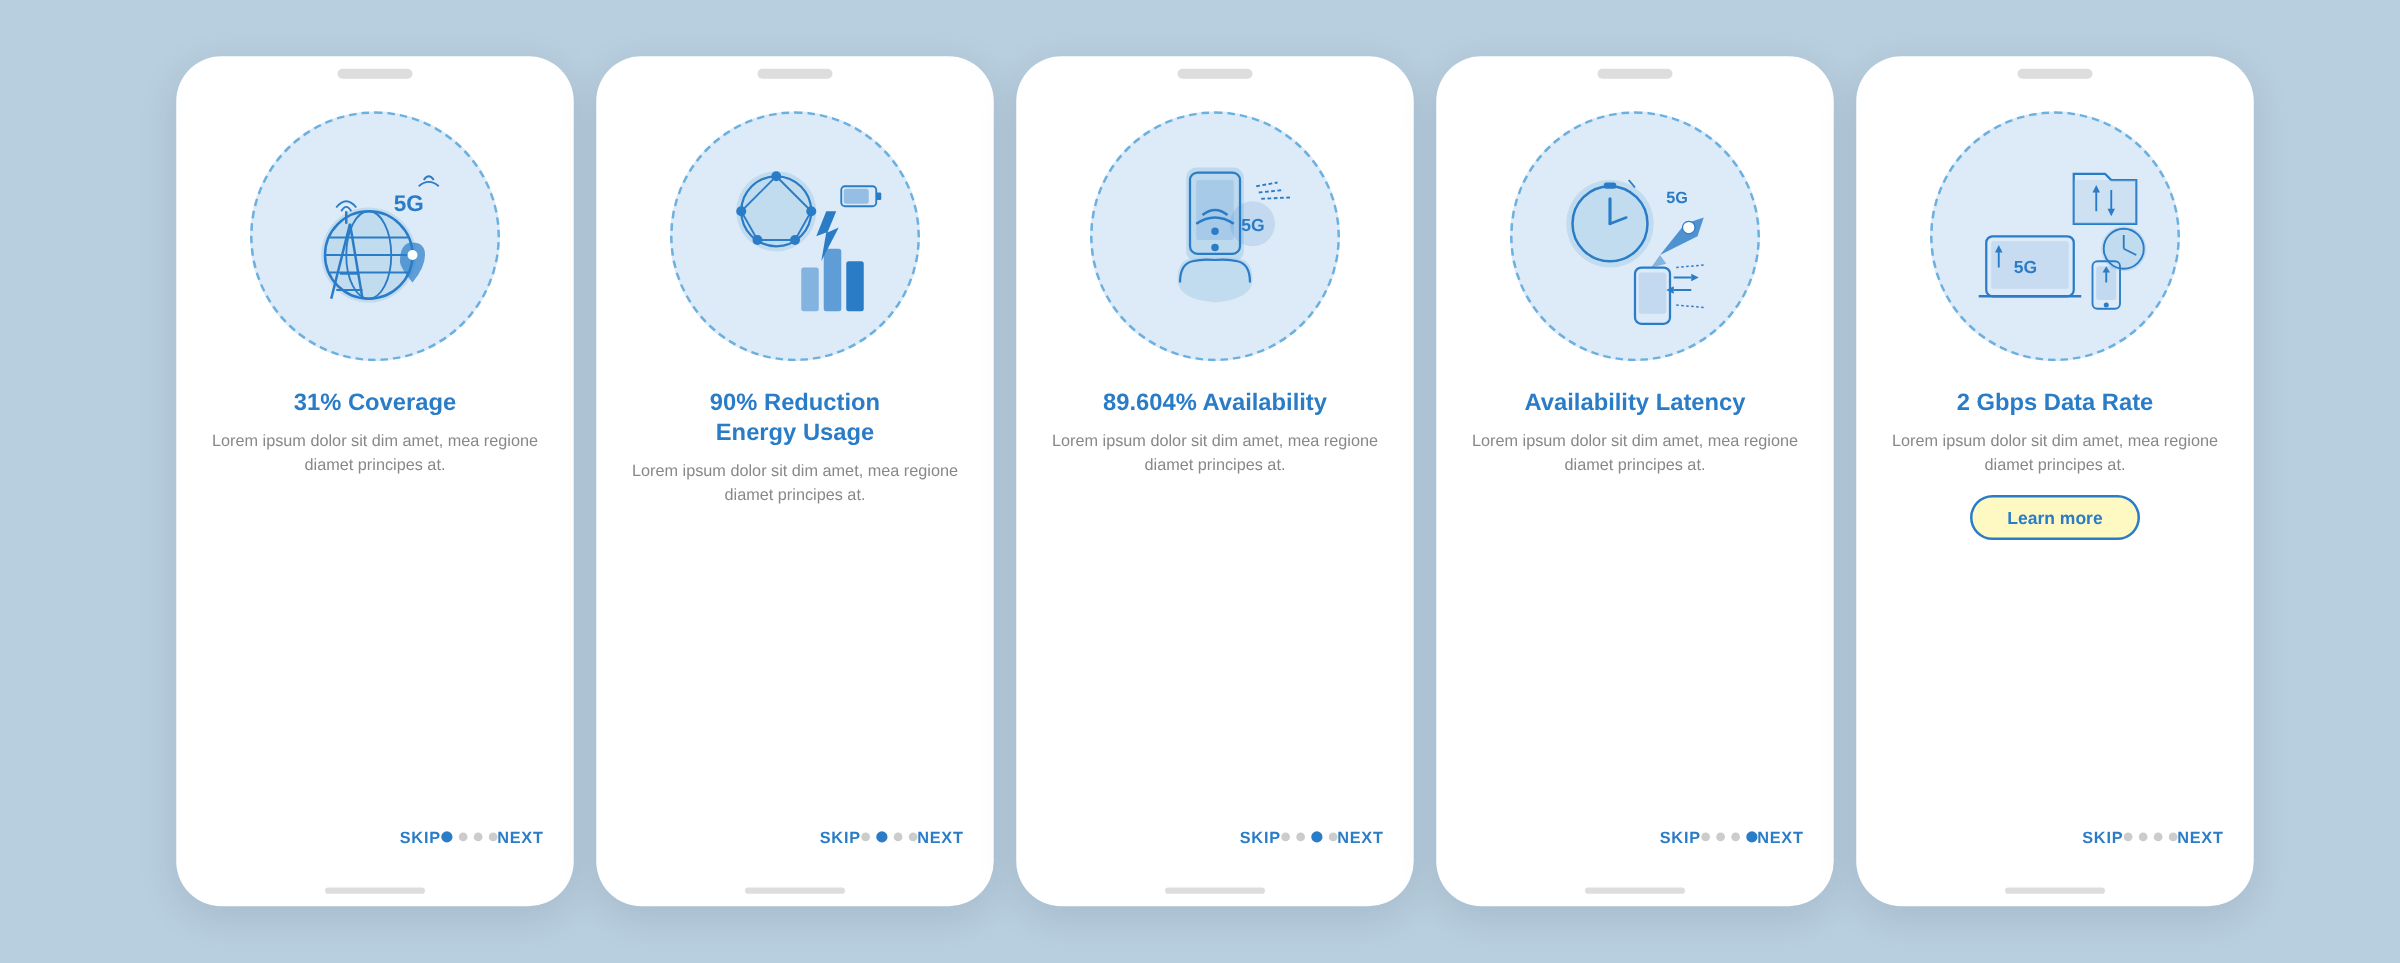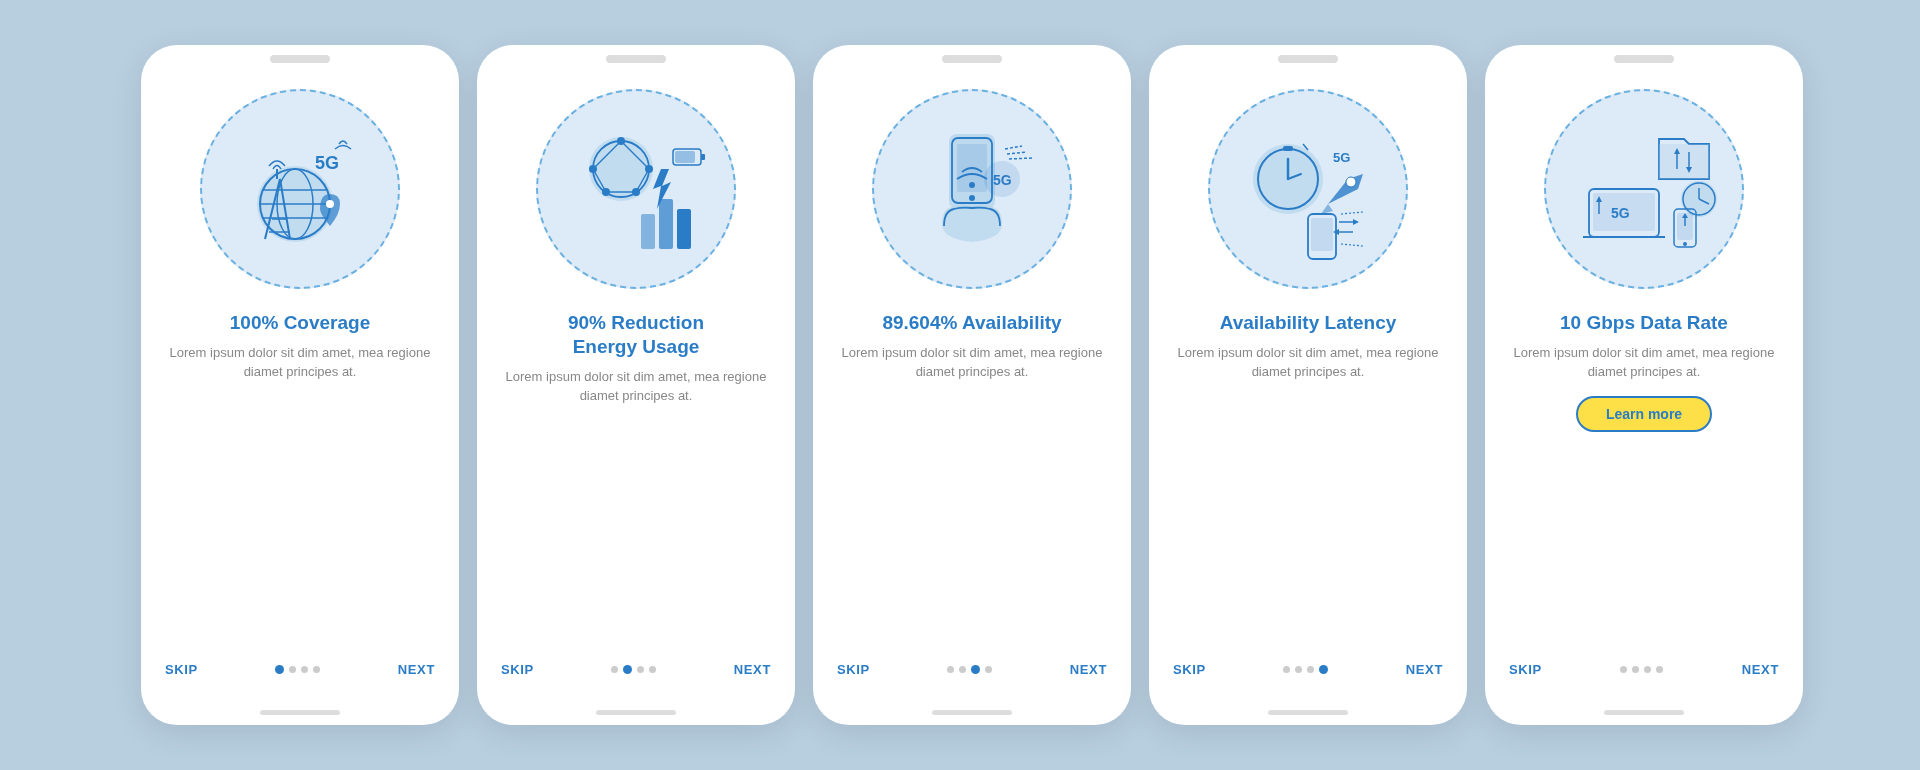--- a/index.html
+++ b/index.html
@@ -88,21 +88,21 @@
       color: #888;
       font-size: 13px;
       text-align: center;
       margin-top: 8px;
       line-height: 1.5;
       padding: 0 4px;
     }
     .card-nav {
       display: flex;
       align-items: center;
-      justify-content: space-between;
+      justify-content: flex-end;
       width: 100%;
       margin-top: auto;
       padding: 0 4px;
       padding-bottom: 28px;
     }
     .nav-skip, .nav-next {
       color: #2a7cc7;
       font-size: 13px;
       font-weight: 600;
       letter-spacing: 0.05em;
@@ -121,21 +121,21 @@
       background: #ccc;
     }
     .dot.active {
       background: #2a7cc7;
       width: 9px;
       height: 9px;
     }
     .learn-more-btn {
       border: 2px solid #2a7cc7;
       color: #2a7cc7;
-      background: #fde047;
+      background: #fef9c3;
       border-radius: 24px;
       padding: 8px 28px;
       font-size: 14px;
       font-weight: 600;
       cursor: pointer;
       margin-top: 14px;
     }
   </style>
 </head>
 <body>
@@ -164,21 +164,21 @@
 
         <text x="90" y="55" fill="#2a7cc7" font-size="18" font-weight="bold" font-family="Arial">5G</text>
 
         <path d="M110 35 Q118 28 126 35" fill="none" stroke="#2a7cc7" stroke-width="1.5"></path>
         <path d="M114 30 Q118 24 122 30" fill="none" stroke="#2a7cc7" stroke-width="1.5"></path>
 
         <path d="M95 95 Q95 80 105 80 Q115 80 115 90 Q115 100 105 112 Q95 100 95 95Z" fill="#2a7cc7" opacity="0.7"></path>
         <circle cx="105" cy="90" r="4" fill="white"></circle>
       </svg>
     </div>
-    <div class="card-title">100% Coverage</div>
+    <div class="card-title">31% Coverage</div>
     <div class="card-body">Lorem ipsum dolor sit dim amet, mea regione diamet principes at.</div>
     <div class="card-nav">
       <span class="nav-skip">SKIP</span>
       <div class="dots">
         <div class="dot active"></div>
         <div class="dot"></div>
         <div class="dot"></div>
         <div class="dot"></div>
       </div>
       <span class="nav-next">NEXT</span>
@@ -336,21 +336,21 @@
         <line x1="130" y1="85" x2="140" y2="90" stroke="#2a7cc7" stroke-width="1.5"></line>
 
         <rect x="105" y="95" width="22" height="38" rx="4" fill="none" stroke="#2a7cc7" stroke-width="1.5"></rect>
         <rect x="108" y="99" width="16" height="27" rx="2" fill="#2a7cc7" opacity="0.15"></rect>
         <circle cx="116" cy="130" r="2" fill="#2a7cc7"></circle>
 
         <line x1="116" y1="112" x2="116" y2="102" stroke="#2a7cc7" stroke-width="1.5"></line>
         <polygon points="113,104 116,99 119,104" fill="#2a7cc7"></polygon>
       </svg>
     </div>
-    <div class="card-title">10 Gbps Data Rate</div>
+    <div class="card-title">2 Gbps Data Rate</div>
     <div class="card-body">Lorem ipsum dolor sit dim amet, mea regione diamet principes at.</div>
     <button class="learn-more-btn">Learn more</button>
     <div class="card-nav">
       <span class="nav-skip">SKIP</span>
       <div class="dots">
         <div class="dot"></div>
         <div class="dot"></div>
         <div class="dot"></div>
         <div class="dot"></div>
       </div>

